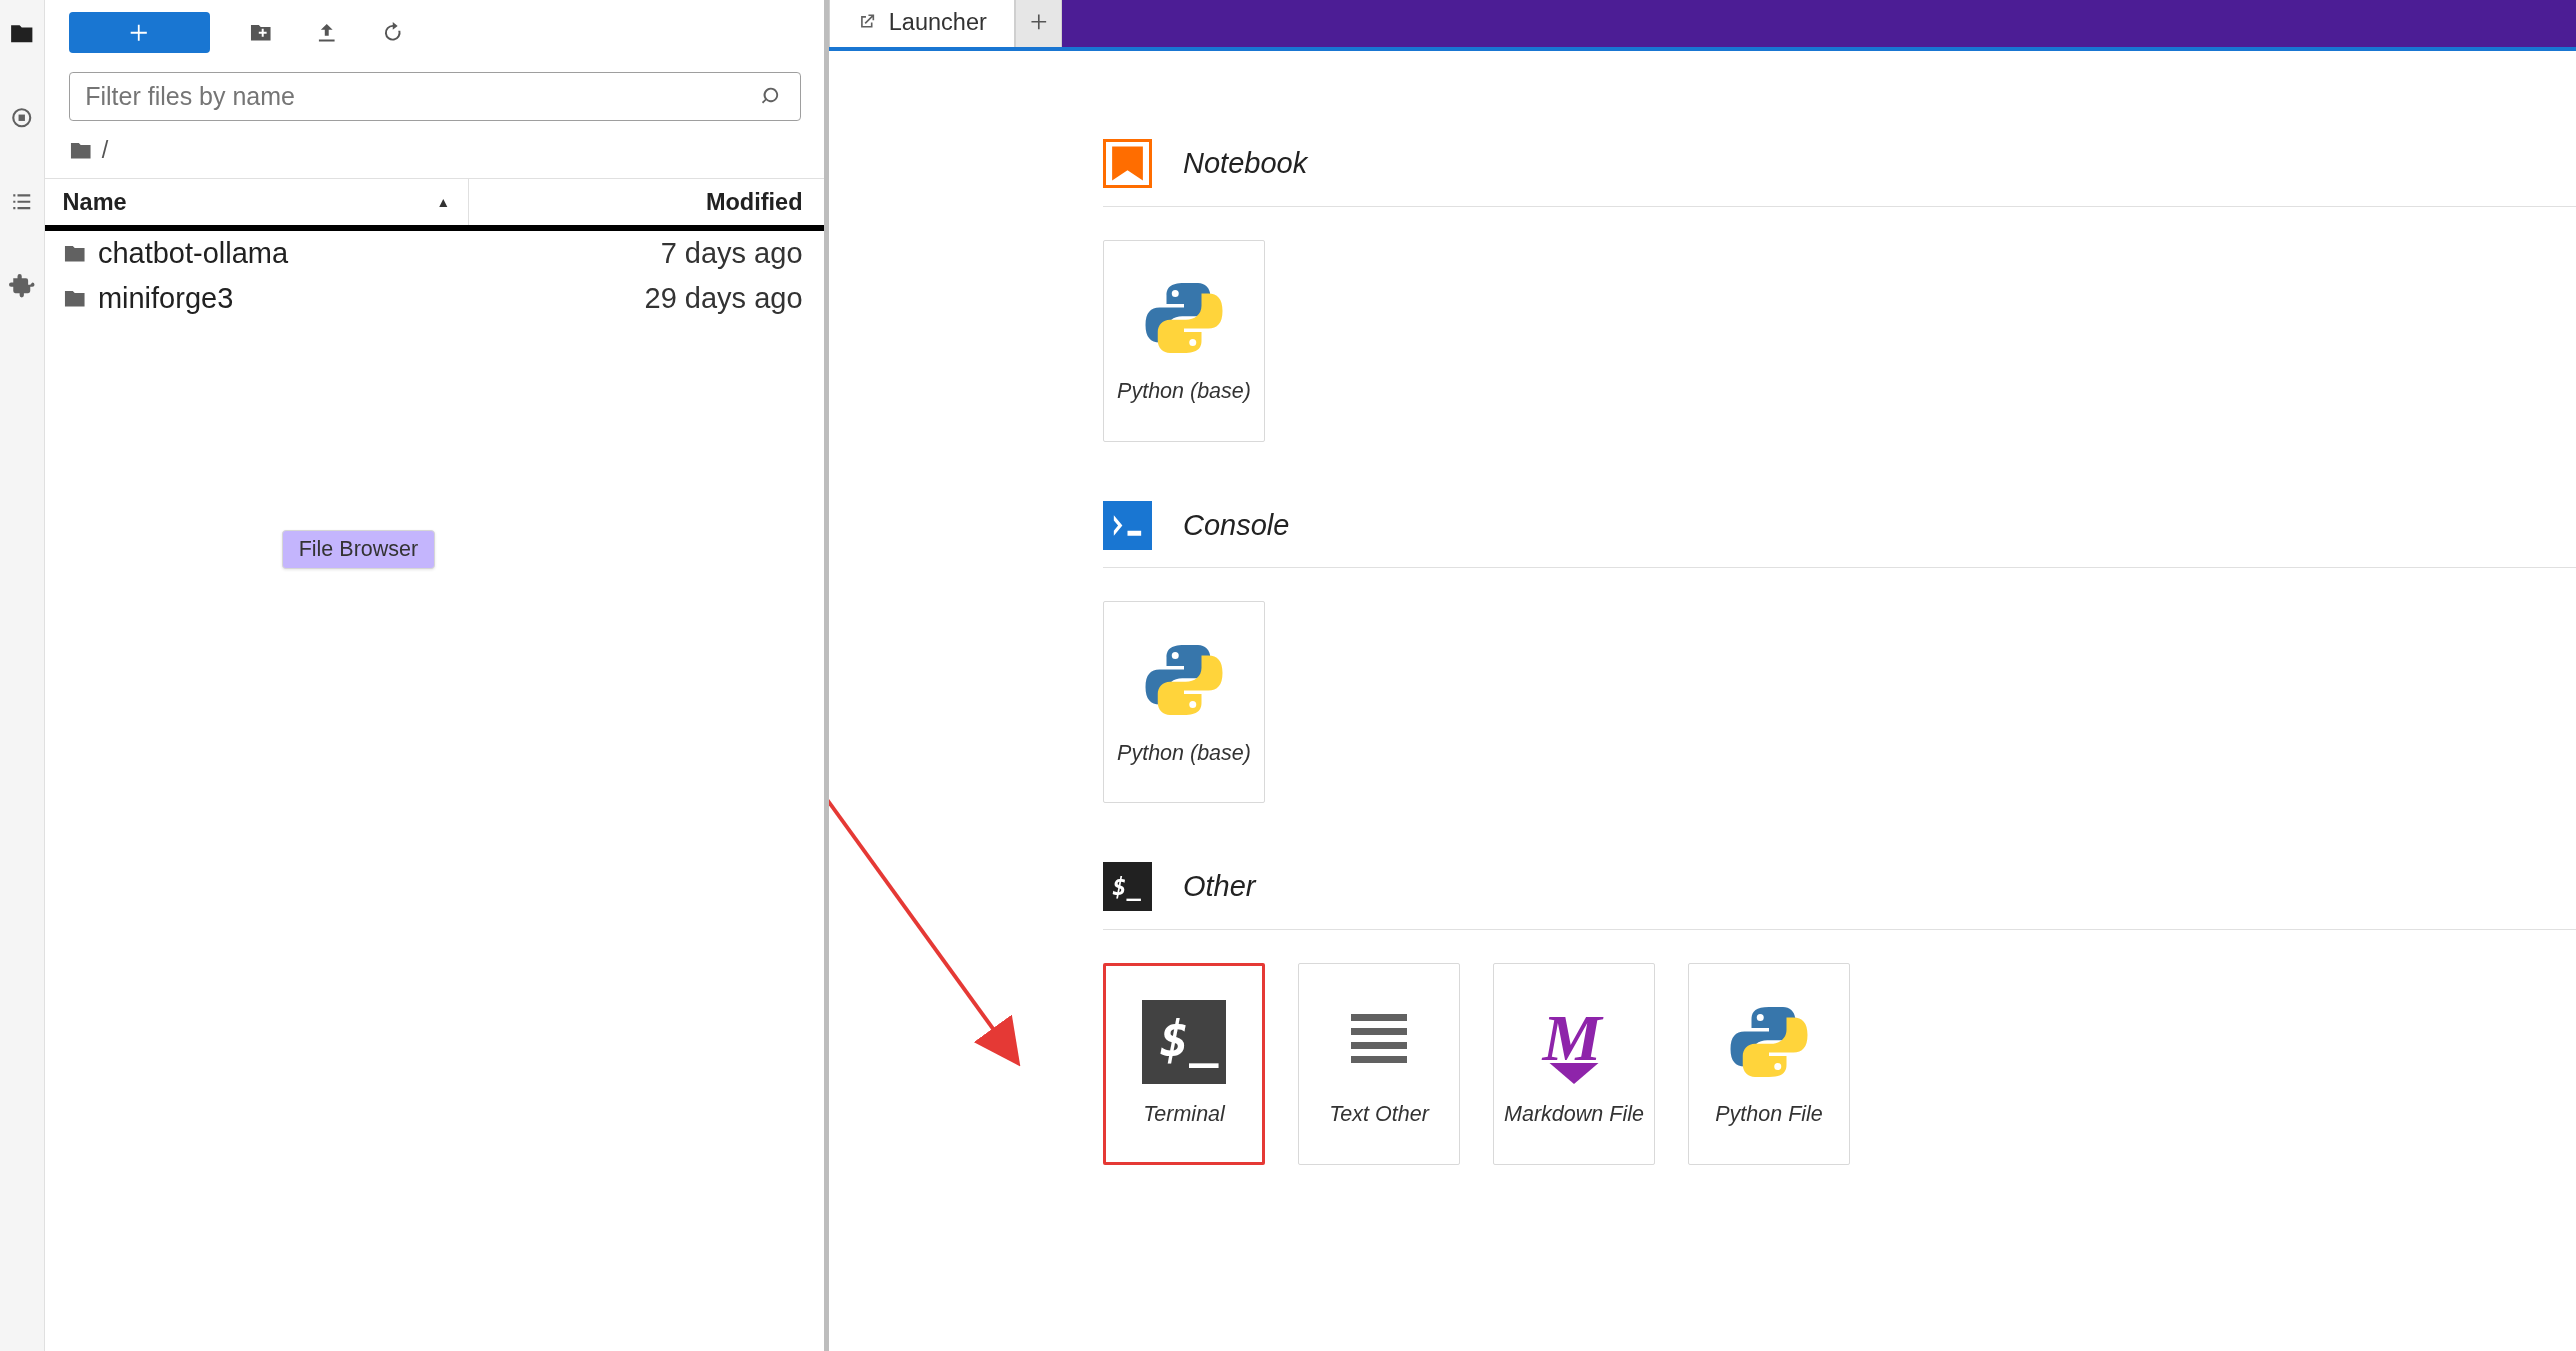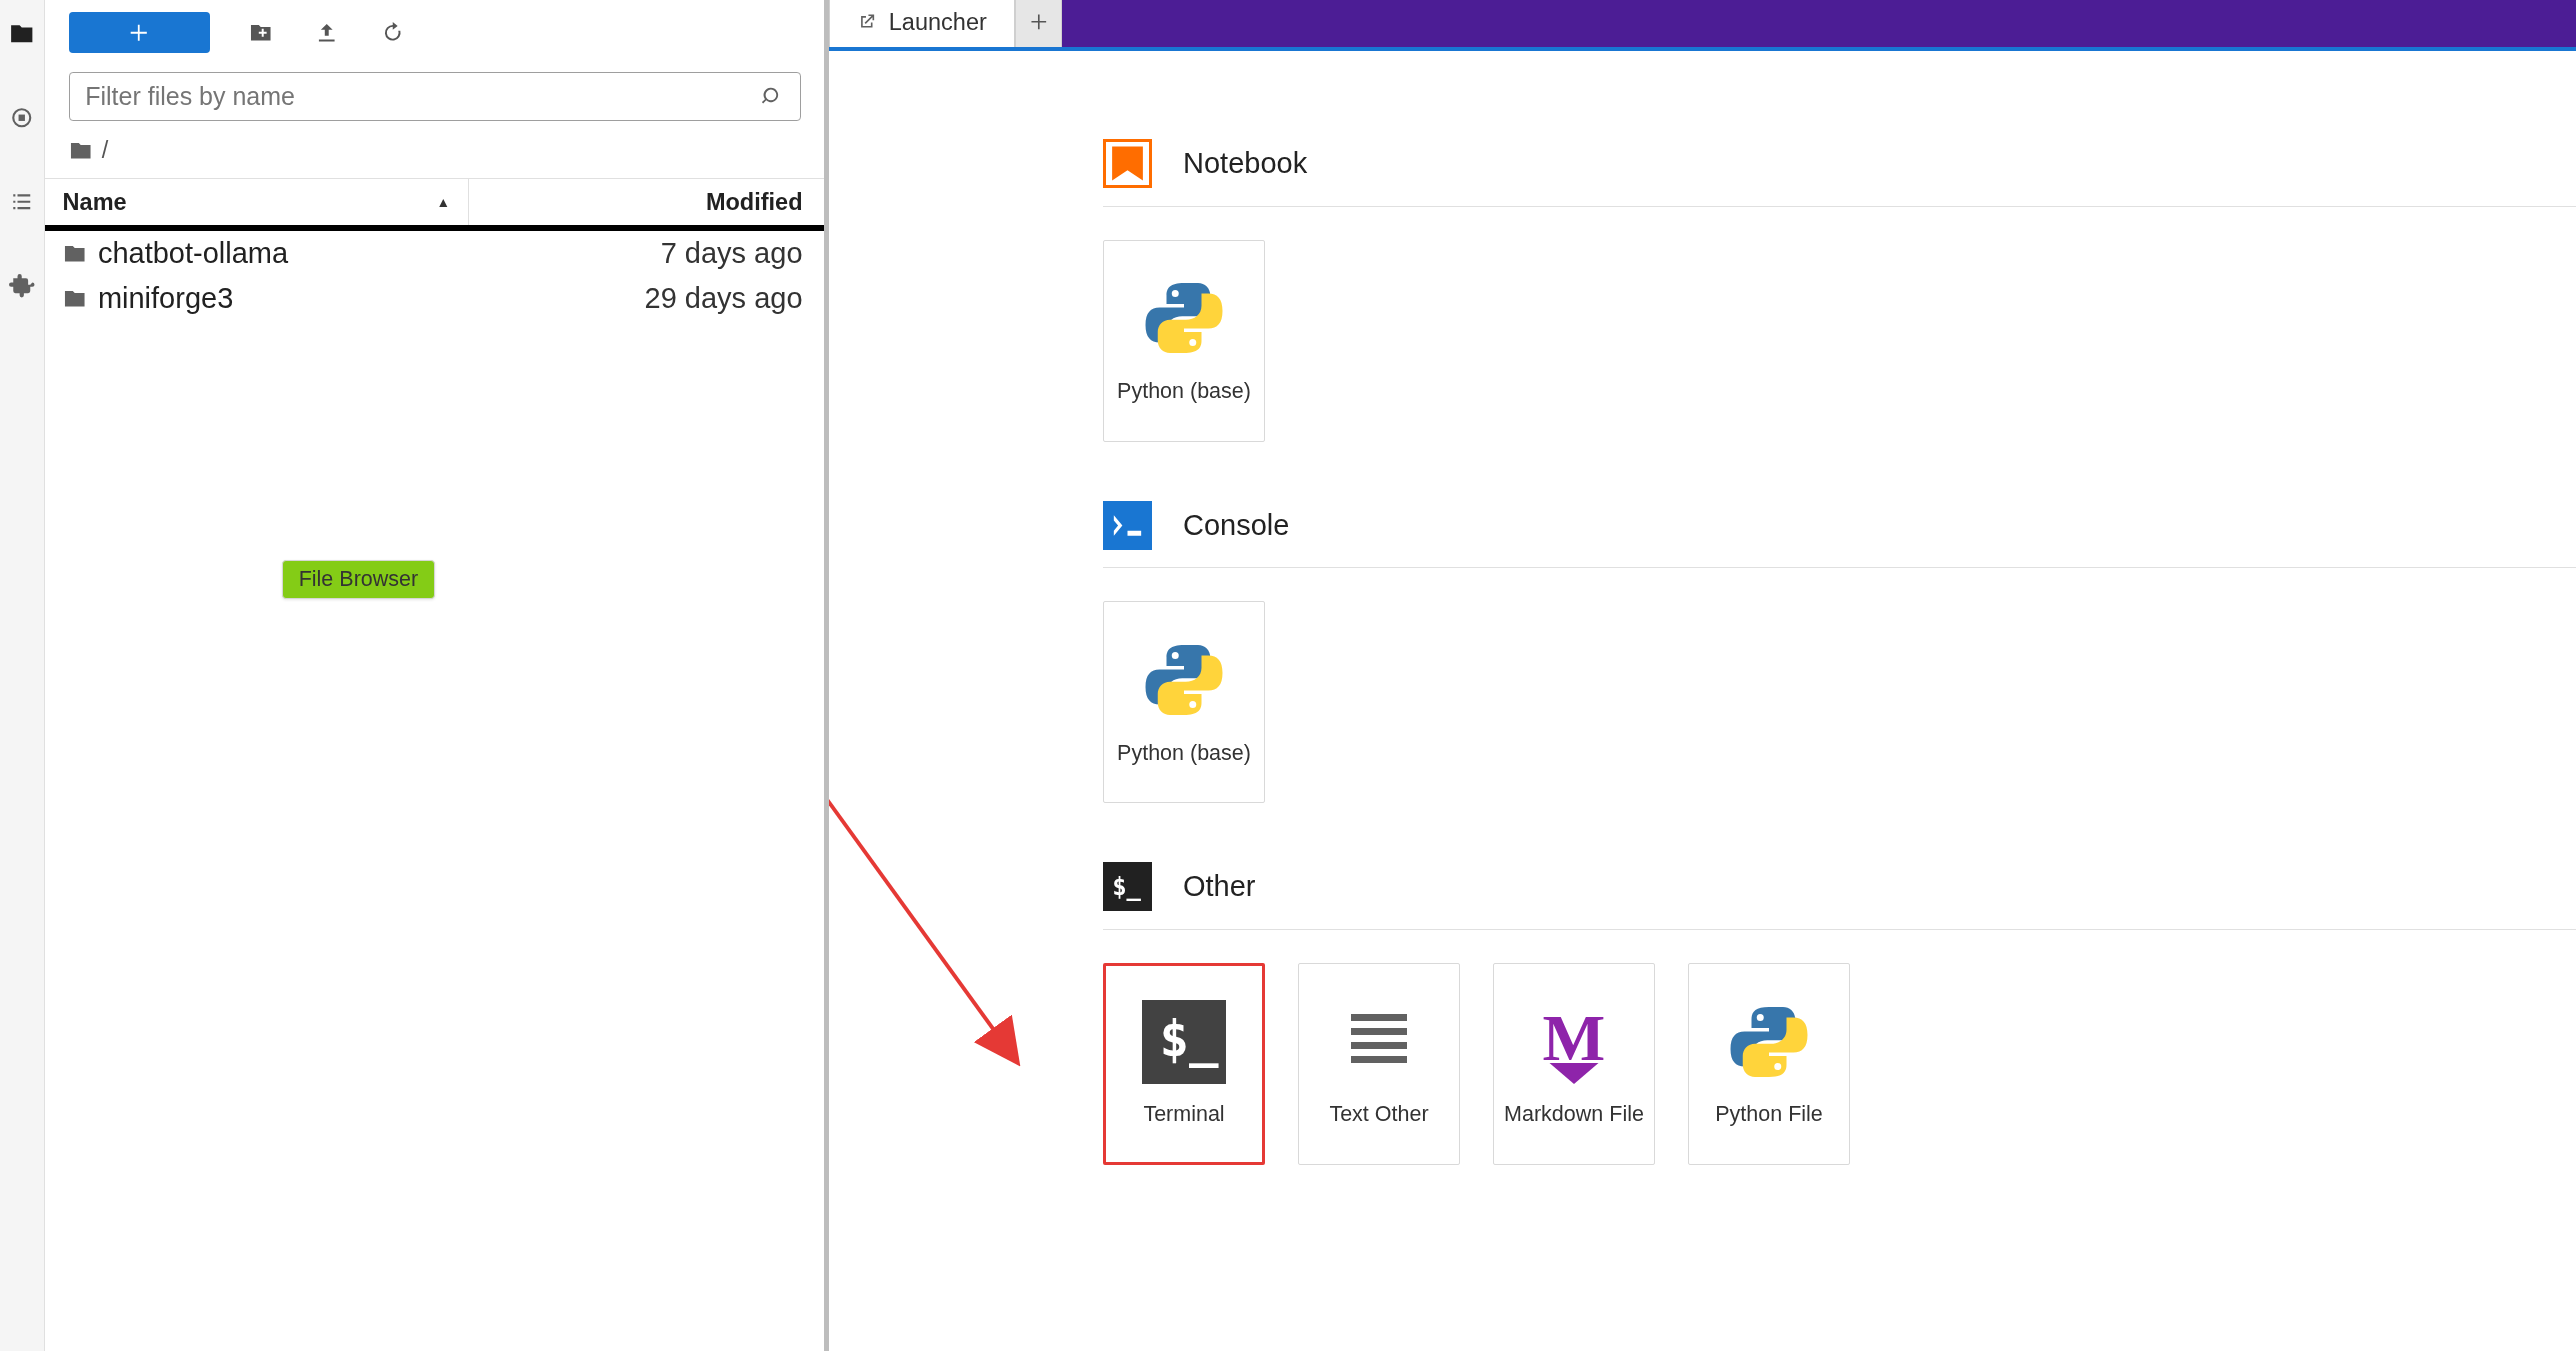--- a/index.html
+++ b/index.html
@@ -35,32 +35,32 @@
   .fb-header .col-name { flex: 1; padding: 9.8px 17.6px; display: flex; align-items: center; gap: 310px; }
   .fb-header .sort-ind { font-size: 13.7px; color: #333; }
   .fb-header .col-mod { width: 362px; padding: 9.8px 21.5px; text-align: right; border-left: 1px solid #e0e0e0; }
 
   .fb-rows { flex: 1; overflow: auto; }
   .fb-row { display: flex; align-items: center; padding: 5.9px 17.6px; font-size: 29px; cursor: pointer; }
   .fb-row .row-name { flex: 1; display: flex; align-items: center; gap: 11.8px; }
   .fb-row .row-name svg { width: 23.5px; height: 23.5px; fill: #616161; }
   .fb-row .row-mod { width: 310px; text-align: right; padding-right: 3.9px; color: #333; }
 
-  .tooltip { position: absolute; top: 560px; left: 237px; background: #84cc16; border: 1px solid #d6d6d6; border-radius: 3.9px; padding: 5.9px 15.7px; font-size: 21.5px; color: #333; box-shadow: 0 1px 2.9px rgba(0,0,0,0.1); }
+  .tooltip { position: absolute; top: 530px; left: 237px; background: #c4b5fd; border: 1px solid #d6d6d6; border-radius: 3.9px; padding: 5.9px 15.7px; font-size: 21.5px; color: #333; box-shadow: 0 1px 2.9px rgba(0,0,0,0.1); }
 
   
   .main { flex: 1; display: flex; flex-direction: column; }
   .tabbar { height: 51px; background: #4c1d95; display: flex; align-items: flex-end; border-bottom: 4.9px solid #1976d2; }
   .tab { height: 51px; background: #fff; border: 1px solid #cfcfcf; border-bottom: none; padding: 0 27.4px; display: flex; align-items: center; gap: 11.8px; font-size: 23.5px; color: #333; cursor: pointer; }
   .tab svg { width: 19.6px; height: 19.6px; fill: #616161; }
   .tab-add { width: 47px; height: 51px; background: #e6e6e6; border: 1px solid #cfcfcf; border-bottom: none; display: flex; align-items: center; justify-content: center; cursor: pointer; }
   .tab-add svg { width: 19.6px; height: 19.6px; fill: #555; }
 
   .launcher { flex: 1; padding: 88px 0 0 274px; overflow: auto; position: relative; }
-  .section { margin-bottom: 59px; }
+  .section { margin-bottom: 59px; font-style: italic; }
   .section-head { display: flex; align-items: center; gap: 31px; font-size: 29px; color: #222; padding-bottom: 17.6px; border-bottom: 1px solid #e0e0e0; margin-bottom: 33px; }
   .section-head .sec-icon { width: 49px; height: 49px; display: flex; align-items: center; justify-content: center; }
   .cards { display: flex; gap: 33px; flex-wrap: wrap; }
   .card { width: 162px; height: 202px; border: 1px solid #d9d9d9; border-radius: 2px; display: flex; flex-direction: column; align-items: center; justify-content: center; gap: 17.6px; cursor: pointer; background: #fff; }
   .card.highlight { border: 3.9px solid #e53935; }
   .card .card-icon { width: 84px; height: 84px; display: flex; align-items: center; justify-content: center; }
   .card .card-label { font-size: 21.5px; color: #333; text-align: center; line-height: 1.25; padding: 0 9.8px; }
 
   
   .arrow { position: absolute; pointer-events: none; }

